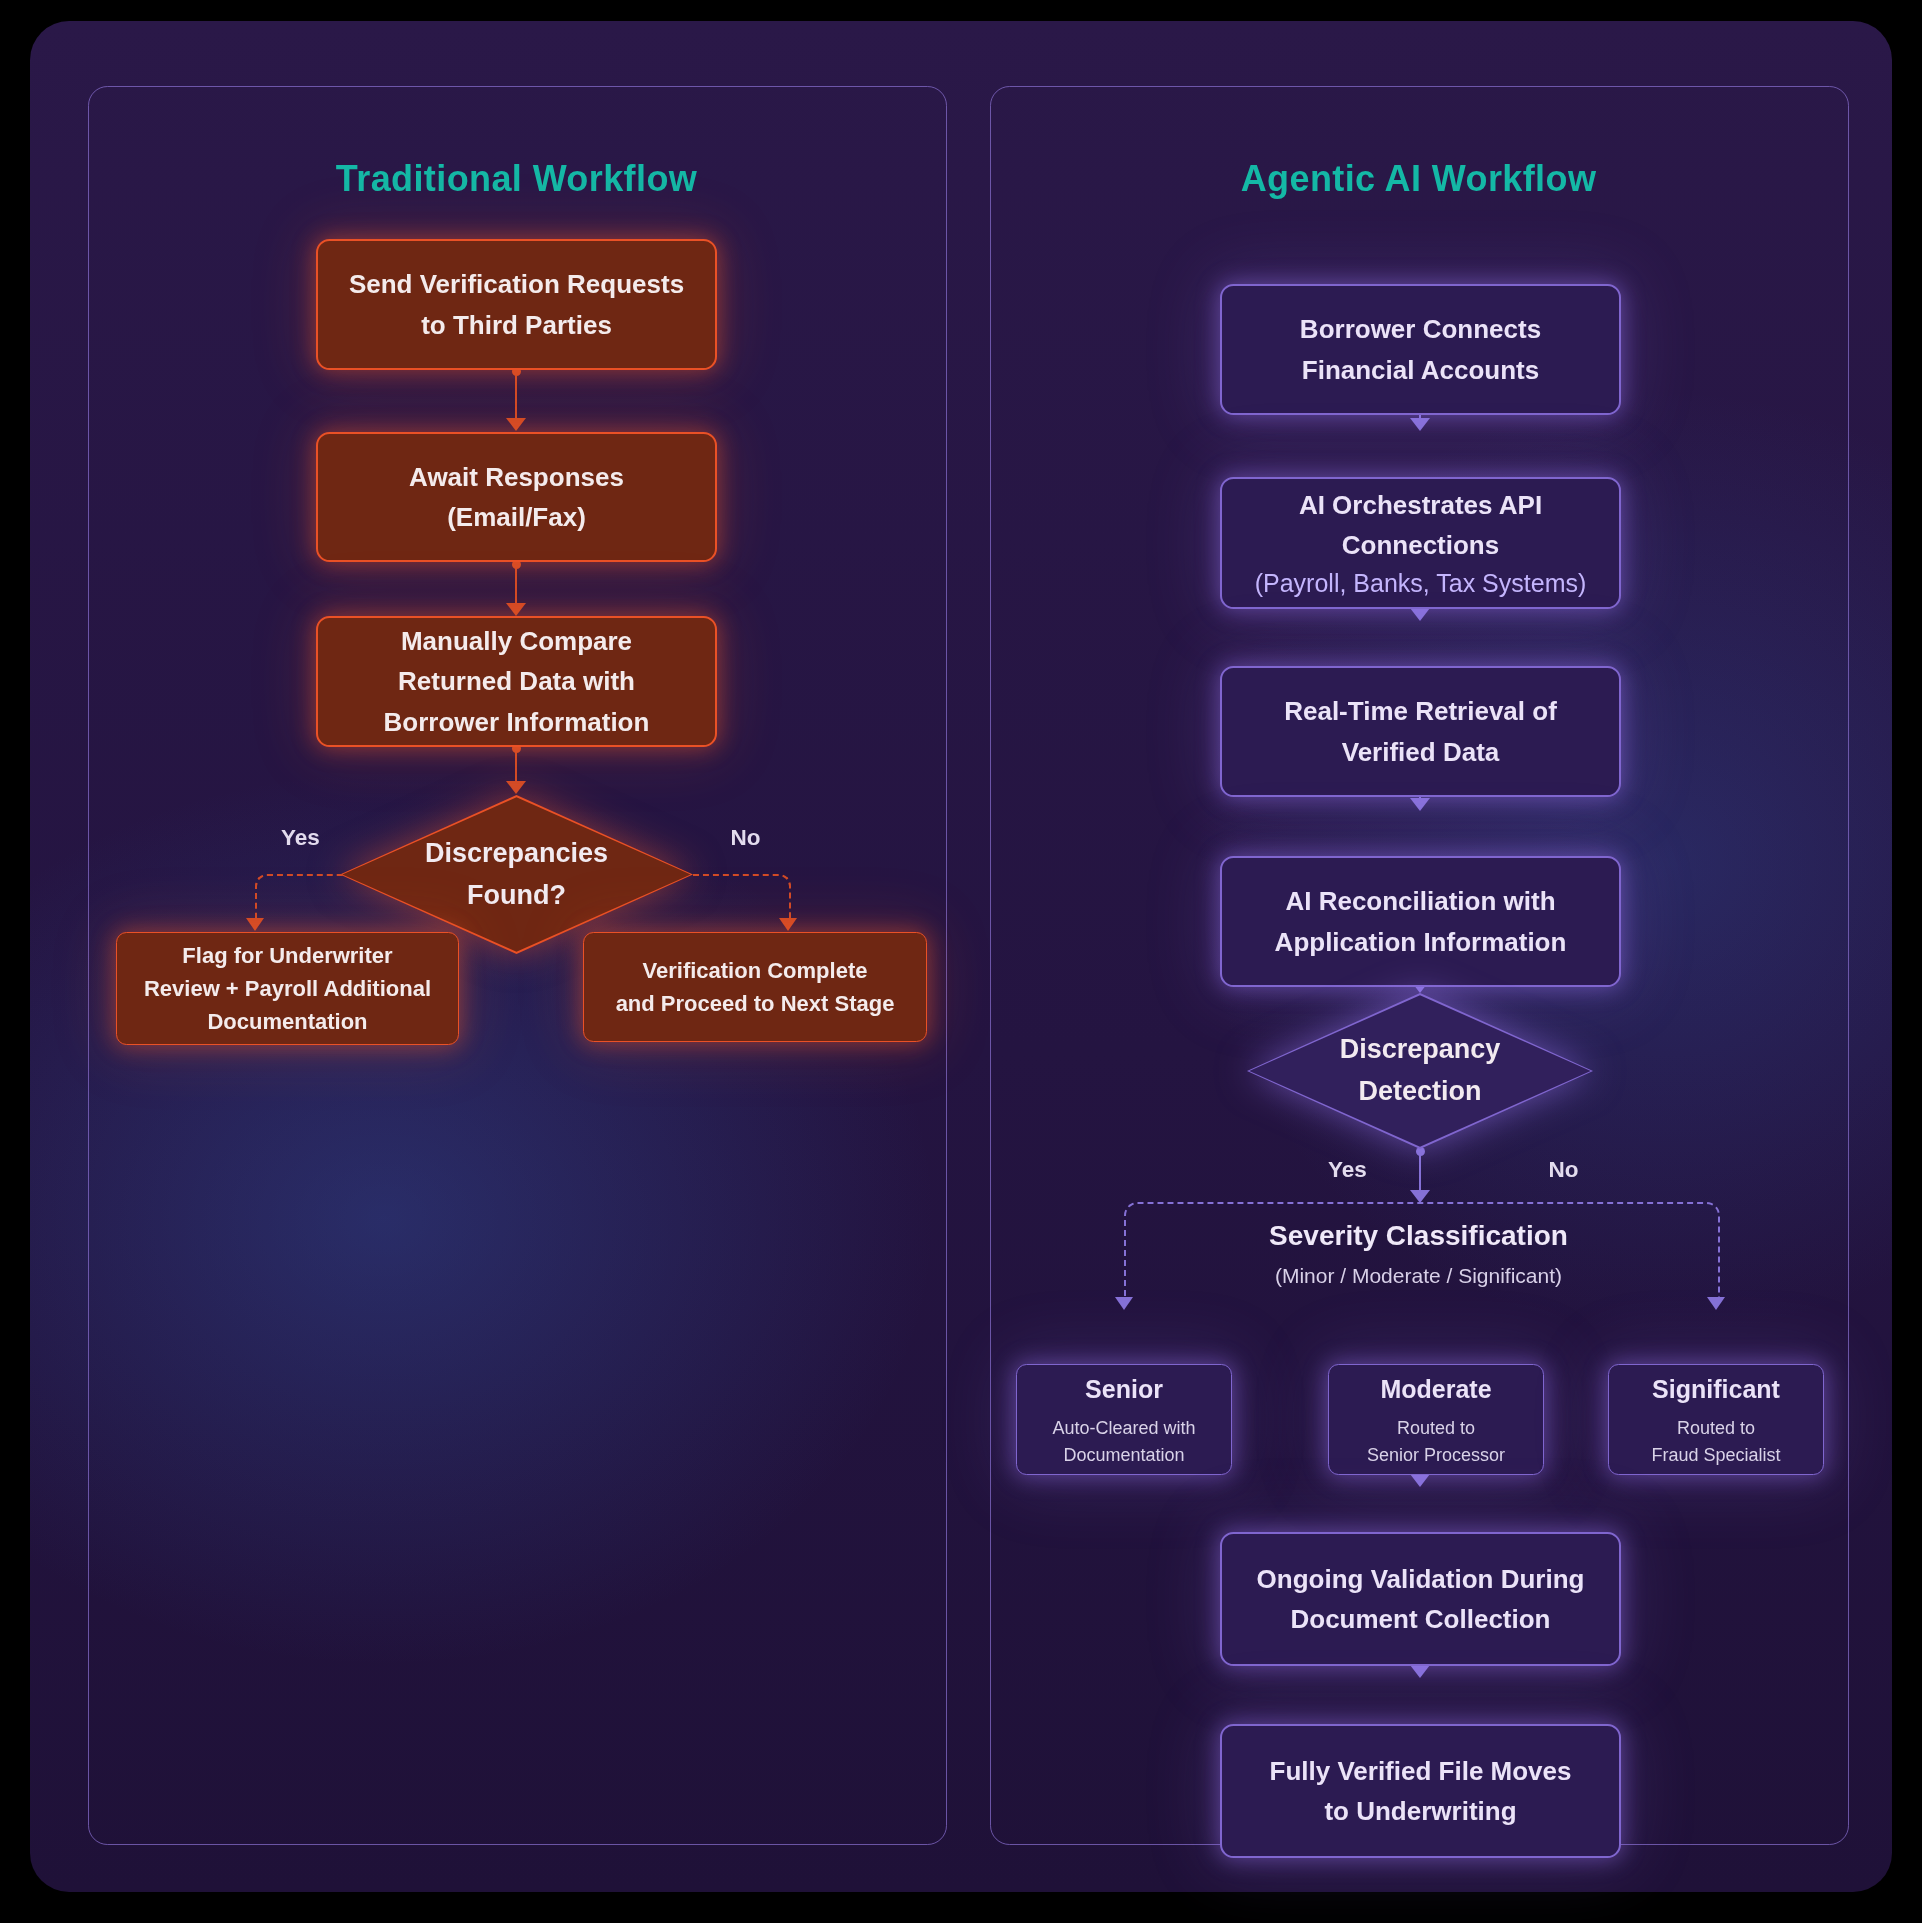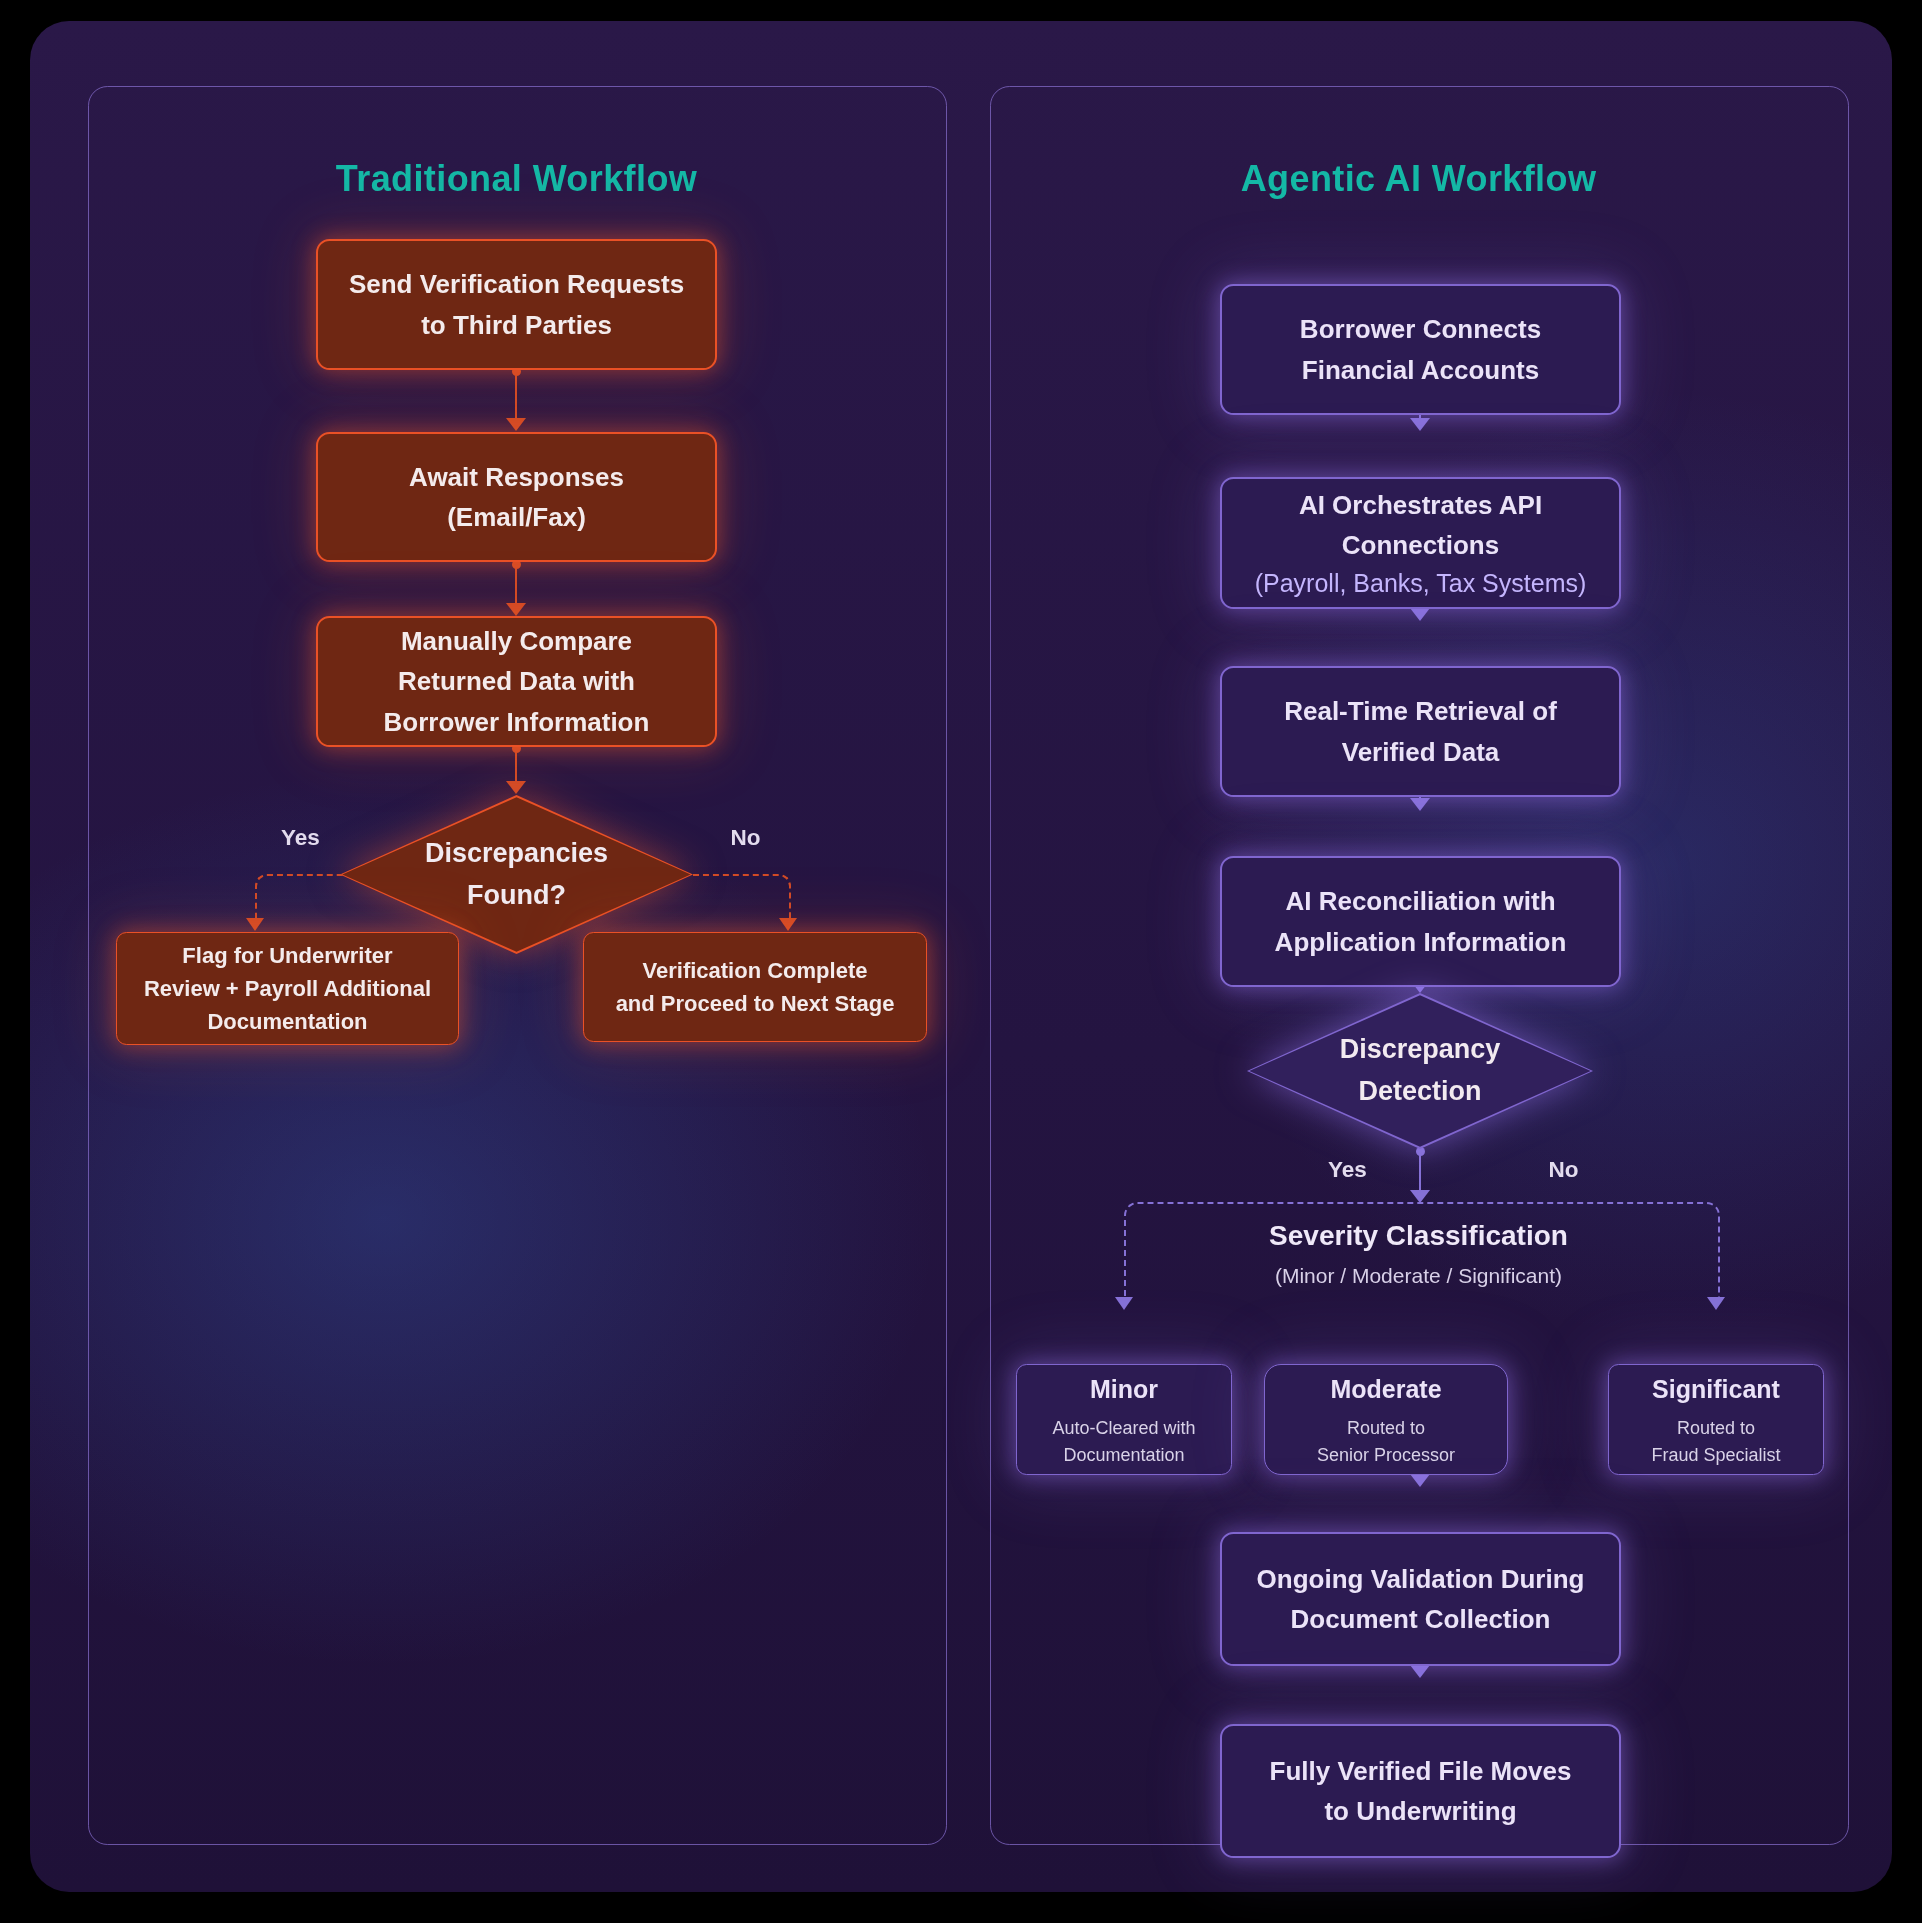--- a/index.html
+++ b/index.html
@@ -146,25 +146,25 @@
 <div class="yn" style="left:1507px;top:1157px;">No</div>
 
 <div class="pbracket" style="left:1124px;top:1202px;width:592px;height:95px;"></div>
 <div class="dhead purple" style="left:1115px;top:1297px;"></div>
 <div class="dhead purple" style="left:1707px;top:1297px;"></div>
 
 <div class="sev-title" style="top:1220px;">Severity Classification</div>
 <div class="sev-sub" style="top:1264px;">(Minor / Moderate / Significant)</div>
 
 <div class="pbox small" style="left:1016px;top:1319px;width:216px;height:111px;">
-  <div class="ttl">Minor</div>
+  <div class="ttl">Senior</div>
   <div class="sub pre">Auto-Cleared with
 Documentation</div>
 </div>
-<div class="pbox small" style="left:1264px;top:1319px;width:244px;height:111px;border-radius:17px;">
+<div class="pbox small" style="left:1328px;top:1319px;width:216px;height:111px;">
   <div class="ttl">Moderate</div>
   <div class="sub pre">Routed to
 Senior Processor</div>
 </div>
 <div class="pbox small" style="left:1608px;top:1319px;width:216px;height:111px;">
   <div class="ttl">Significant</div>
   <div class="sub pre">Routed to
 Fraud Specialist</div>
 </div>
 

